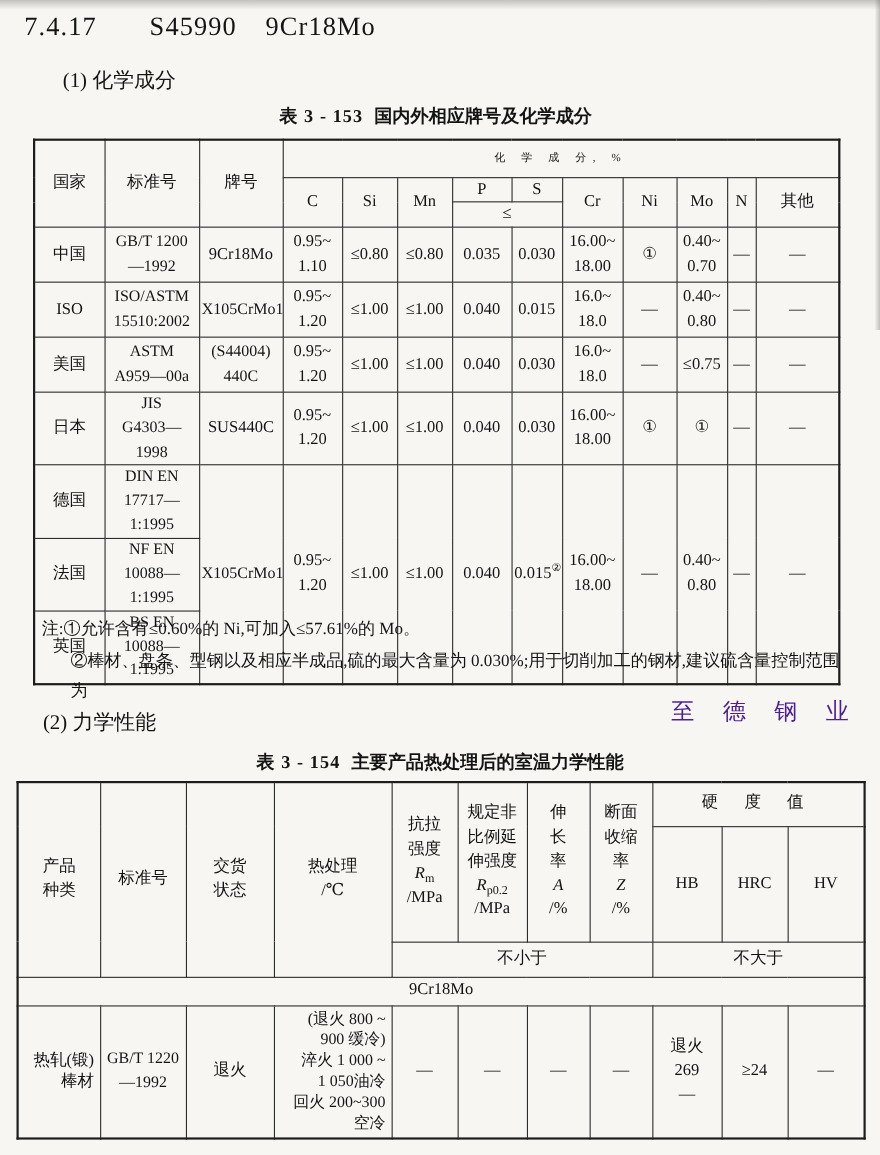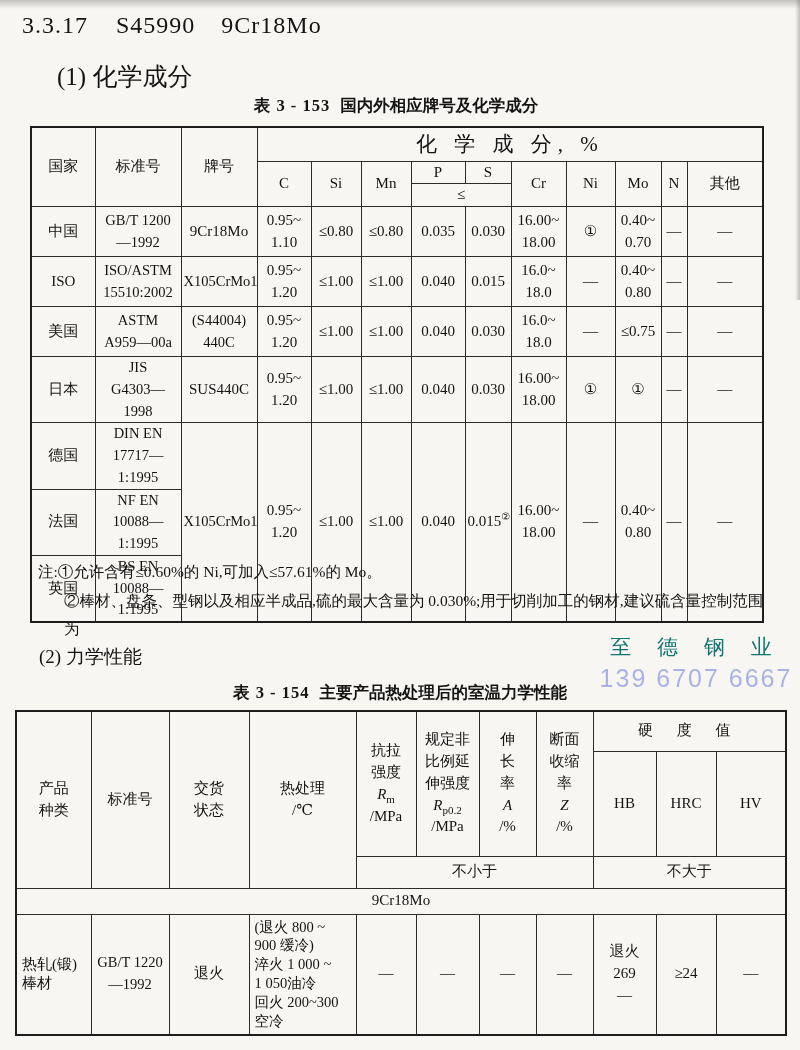--- a/index.html
+++ b/index.html
@@ -10,59 +10,59 @@
     color:#141414;
     position:relative;overflow:hidden;
   }
   .edge-top{position:absolute;top:0;left:0;width:800px;height:9px;
     background:linear-gradient(to bottom,rgba(150,150,148,.55),rgba(247,246,242,0));}
   .edge-right{position:absolute;top:0;right:0;width:5px;height:300px;
     background:linear-gradient(to left,rgba(90,90,90,.35),rgba(247,246,242,0));}
 
   .abs{position:absolute;}
   .h-main{top:12px;left:22px;font-size:24px;letter-spacing:1px;}
-  .h-main .gap1{margin-left:28px;} .h-main .gap2{margin-left:26px;}
-  .h-sub1{top:60px;left:57px;font-size:25px;}
+  .h-main .gap1{margin-left:48px;} .h-main .gap2{margin-left:26px;}
+  .h-sub1{top:60px;left:57px;font-size:19px;}
   .h-sub2{top:644px;left:39px;font-size:19px;}
   .tbl-title{font-weight:bold;font-size:16.5px;text-align:center;}
   .tt1{top:95px;left:30px;width:732px;}
   .tt2{top:682px;left:15px;width:770px;}
   .tbl-title .lbl{margin-right:10px;letter-spacing:1px;}
 
   table{border-collapse:collapse;table-layout:fixed;background:transparent;}
   td{border:1px solid #2c2c2c;text-align:center;vertical-align:middle;
      padding:0 2px;font-size:15px;line-height:1.45;white-space:pre-line;
      overflow:hidden;}
   .t1{left:30px;top:126px;width:732px;border:2px solid #1d1d1d;}
   .t2{left:15px;top:710px;width:770px;border:2px solid #1d1d1d;}
   .t1 td,.t2 td{color:#131313;}
   .small{font-size:14.5px;line-height:1.5;}
-  .comp-head{letter-spacing:6px;font-size:21px;margin-top:28px;}
+  .comp-head{letter-spacing:6px;font-size:10px;margin-top:28px;}
   .hard-head{letter-spacing:10px;}
-  td.left{text-align:left;padding:3px 5px;line-height:1.3;font-family:Liberation Serif, serif;}
+  td.left{text-align:right;padding:3px 5px;line-height:1.3;font-family:Liberation Serif, serif;}
   sup{font-size:10px;vertical-align:super;line-height:0;}
   sub{font-size:11px;vertical-align:sub;line-height:0;}
   i{font-family:"Liberation Serif","DejaVu Serif",serif;}
 
   .notes{top:558px;left:38px;width:730px;font-size:15.5px;line-height:28.5px;}
   .notes .n2{padding-left:26px;}
   .notes .n3{padding-left:26px;}
 
   .watermark{top:633px;left:596px;width:200px;text-align:center;pointer-events:none;}
   .wm1{font-size:21px;letter-spacing:10px;font-family:"Liberation Sans","DejaVu Sans",sans-serif;}
   .wm2{font-size:25px;letter-spacing:2px;margin-top:3px;font-family:"Liberation Sans","DejaVu Sans",sans-serif;}
 </style>
 </head>
 <body>
 
 <div class="edge-top"></div>
 <div class="edge-right"></div>
 
 <div class="abs h-main">
-  <span>3.3.17</span><span class="gap1">S45990</span><span class="gap2">9Cr18Mo</span>
+  <span>7.4.17</span><span class="gap1">S45990</span><span class="gap2">9Cr18Mo</span>
 </div>
 
 <div class="abs h-sub1">(1) 化学成分</div>
 
 <div class="abs tbl-title tt1">
   <span class="lbl">表 3 - 153</span><span>国内外相应牌号及化学成分</span>
 </div>
 
 <table class="abs t1">
   <colgroup>
@@ -209,22 +209,21 @@
   </tr>
 </tbody>
   </table>
 
 <div class="abs notes">
   <div class="n1">注:①允许含有≤0.60%的 Ni,可加入≤57.61%的 Mo。</div>
   <div class="n2">②棒材、盘条、型钢以及相应半成品,硫的最大含量为 0.030%;用于切削加工的钢材,建议硫含量控制范围为</div>
 </div>
 
 <div class="abs watermark">
-  <div class="wm1" style="color: #0f766e;">至 德 钢 业</div>
-  <div class="wm2" style="color: rgb(169, 178, 232);">139 6707 6667</div>
+  <div class="wm1" style="color: #4c1d95;">至 德 钢 业</div>
 </div>
 
 <div class="abs h-sub2">(2) 力学性能</div>
 
 <div class="abs tbl-title tt2">
   <span class="lbl">表 3 - 154</span><span>主要产品热处理后的室温力学性能</span>
 </div>
 
 <table class="abs t2">
   <colgroup>

